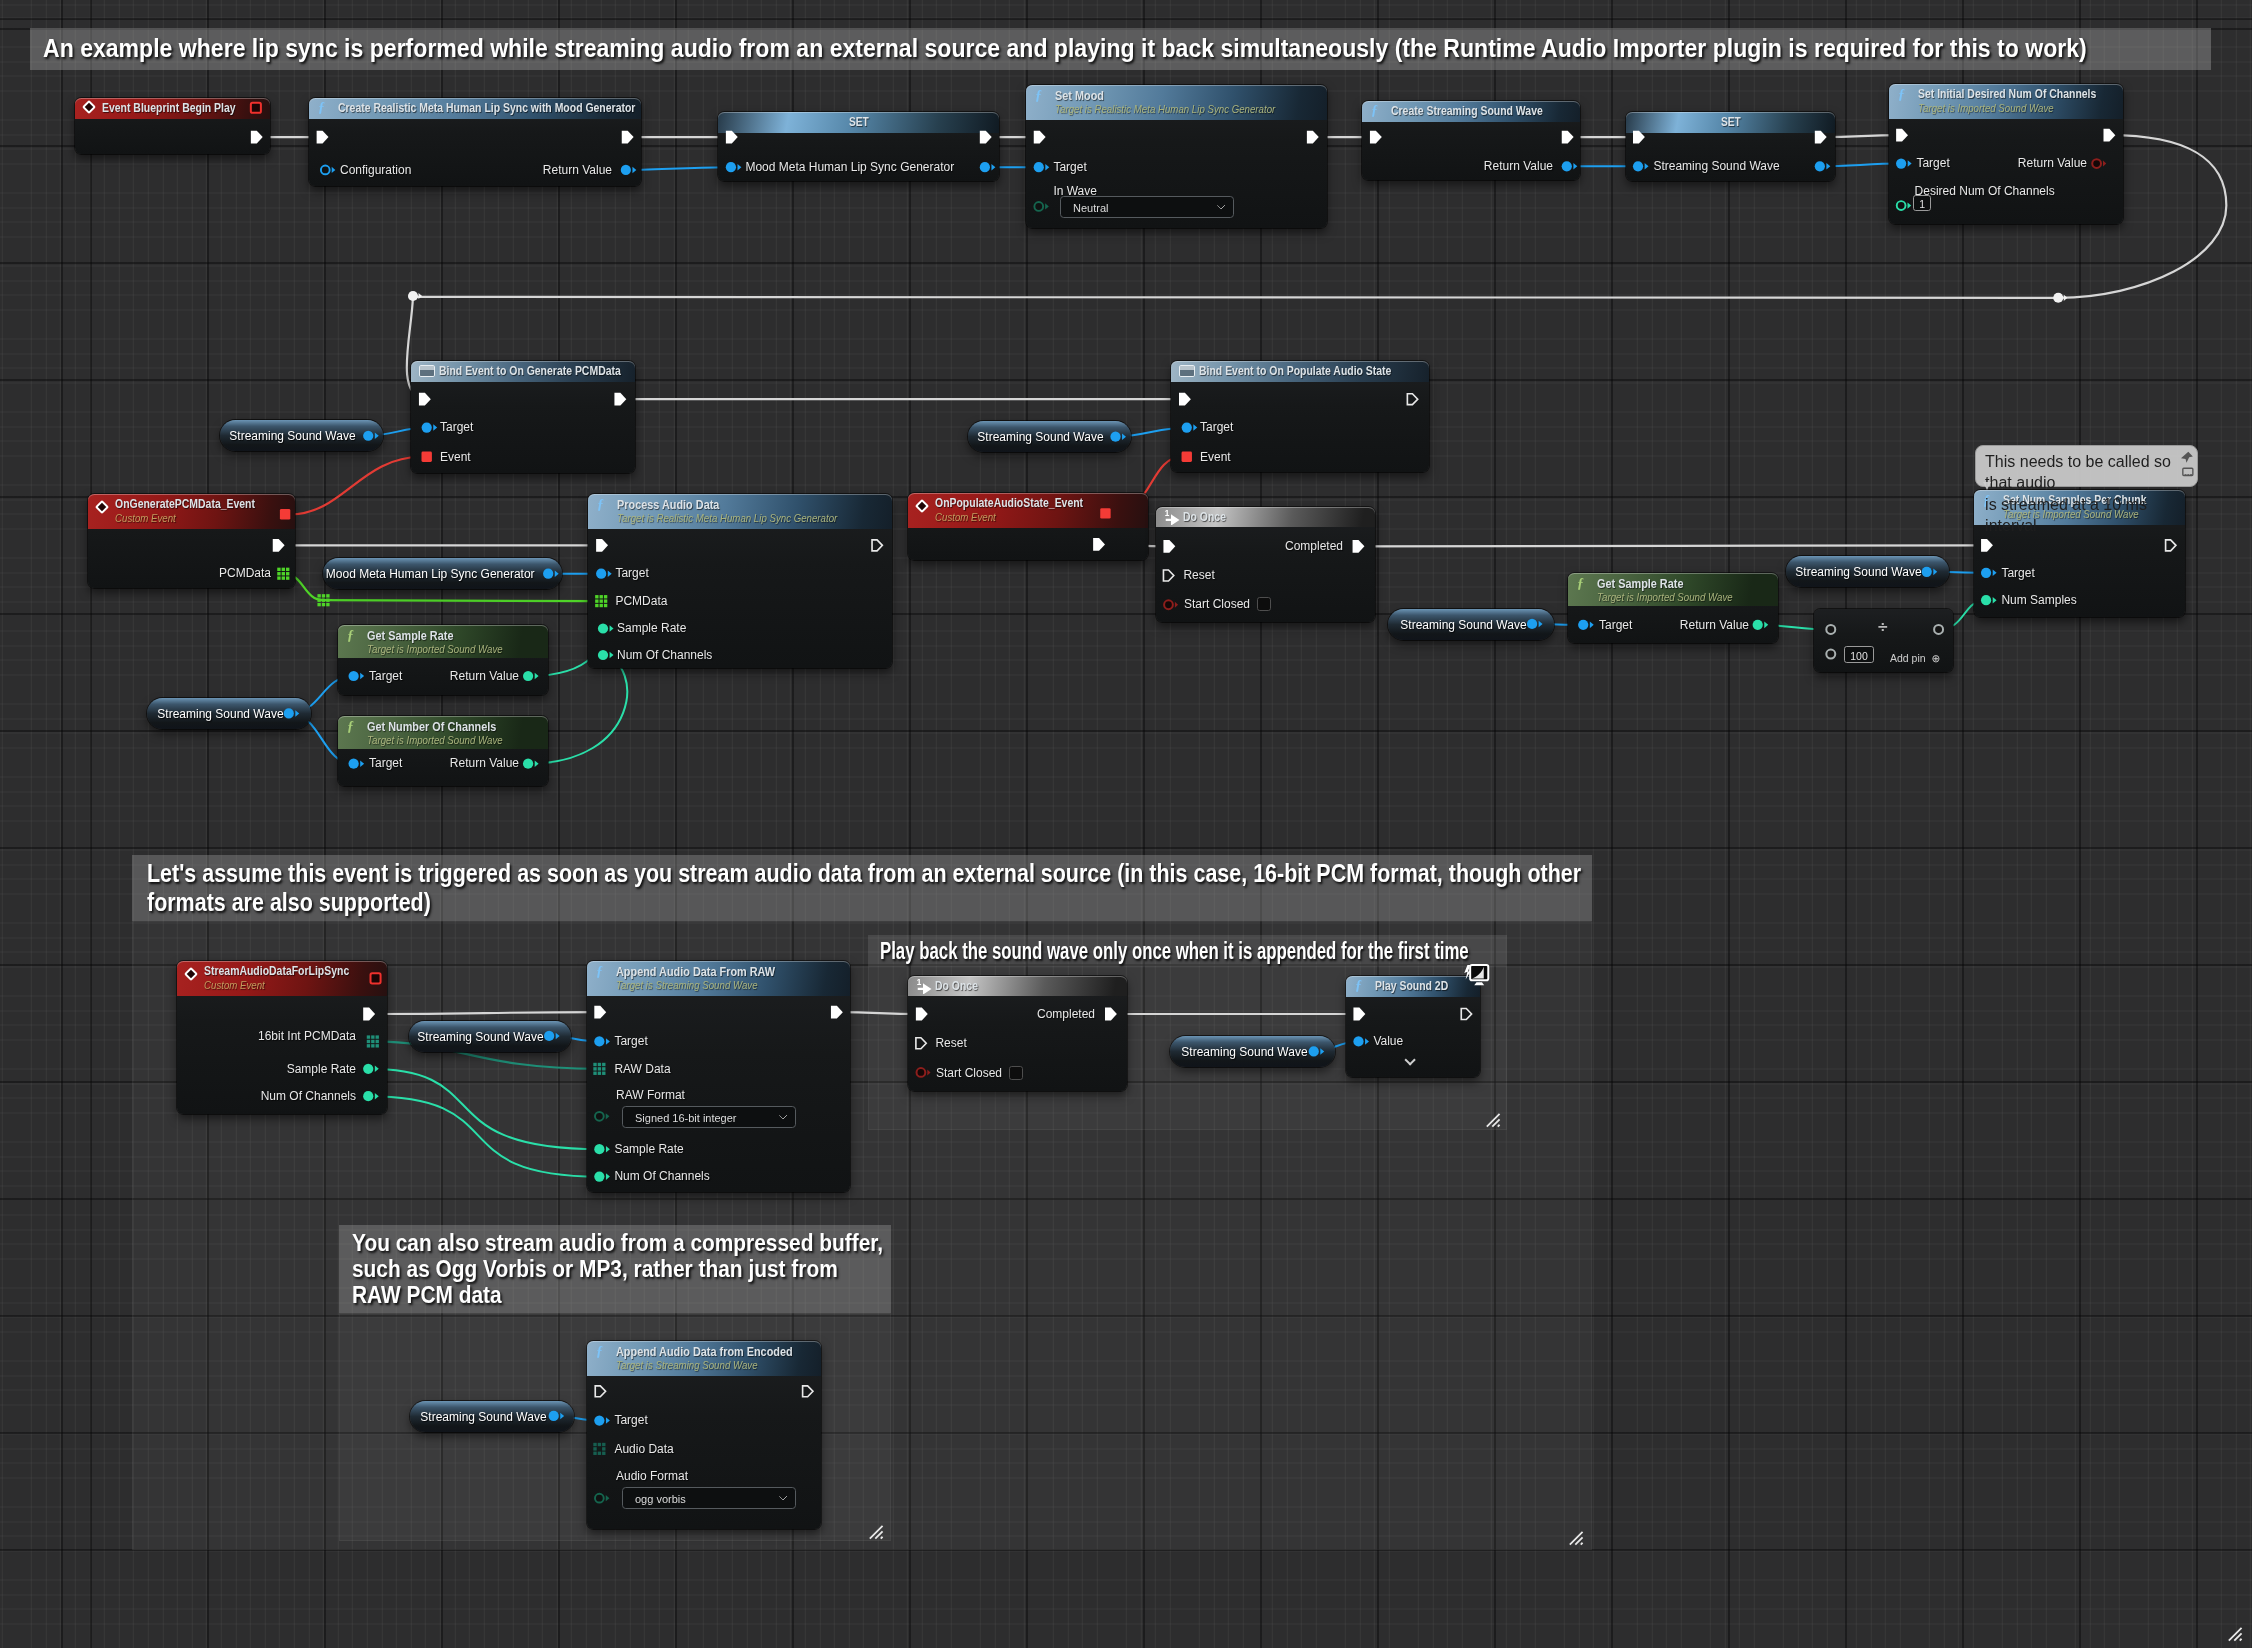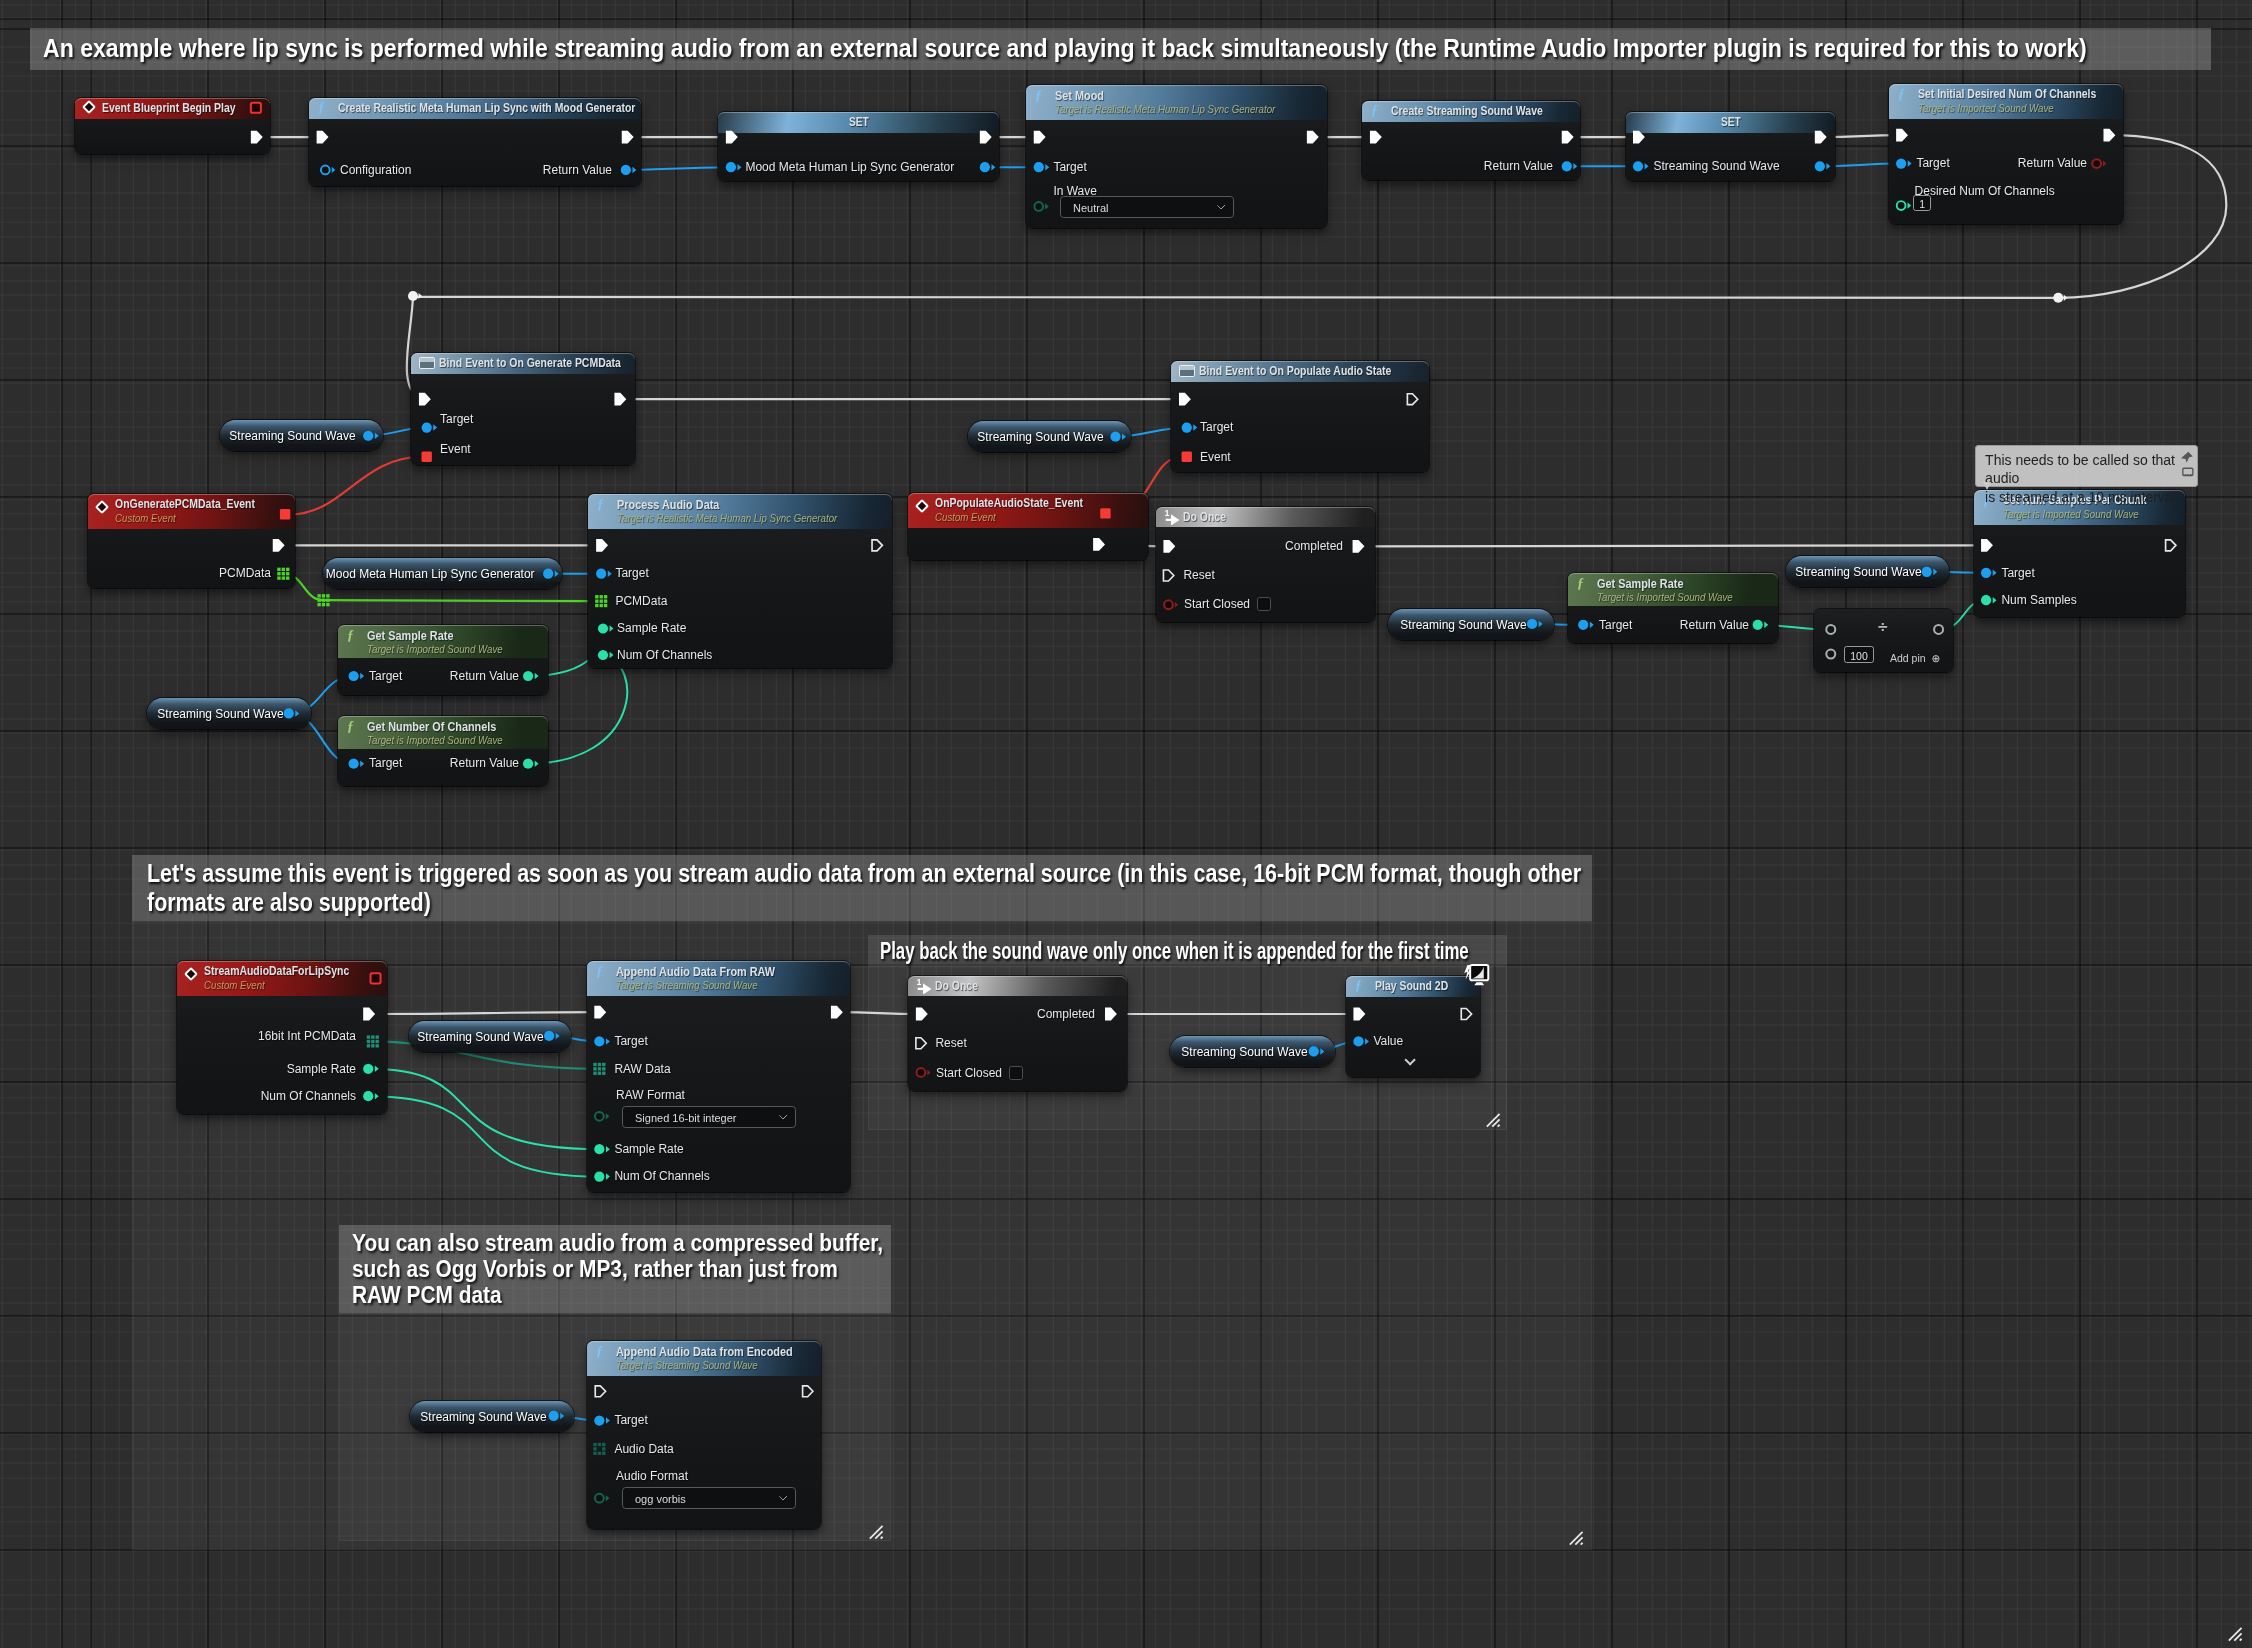--- a/index.html
+++ b/index.html
@@ -36,22 +36,22 @@
  text-shadow:0.9px 0.9px 0.9px rgba(0,0,0,.8)}
 .pill span{position:absolute;right:27.4px;top:50%;transform:translateY(-50%);white-space:nowrap}
 .dd{position:absolute;background:#0d0f10;border:0.9px solid #555a5e;border-radius:3.7px;color:#dcdcdc;
  font-size:11px;line-height:1}
 .dd i{position:absolute;right:8.2px;top:50%;width:6.4px;height:6.4px;border-right:1.8px solid #cfcfcf;
  border-bottom:1.8px solid #cfcfcf;transform:translateY(-70%) rotate(45deg);border-radius:0.9px}
 .chk{position:absolute;width:13.7px;height:13.7px;background:#0d0d0d;border:1.1px solid #4e4e4e;border-radius:2.7px}
 .vbox{position:absolute;background:#0d0f10;border:0.9px solid #9a9a9a;border-radius:2.7px;color:#e0e0e0;
  font-size:10.5px;text-align:center}
 .small{position:absolute;font-size:10.5px;color:#cfcfcf;white-space:nowrap}
-.bubble{position:absolute;z-index:4;background:rgba(205,205,205,0.92);border-radius:3px;color:#1f1f1f;
- font-size:14px;line-height:1.35;border:0.9px solid #9a9a9a}
+.bubble{position:absolute;z-index:4;background:rgba(205,205,205,0.92);border-radius:8px;color:#1f1f1f;
+ font-size:16px;line-height:1.35;border:0.9px solid #9a9a9a}
 .bubble:after{content:"";position:absolute;left:7.3px;bottom:-8.2px;border:4.6px solid transparent;
  border-top:8.2px solid rgba(205,205,205,0.92)}
 .rsz{position:absolute;z-index:4;width:16.4px;height:16.4px}
 .diam{position:absolute;width:10px;height:10px;border:2px solid #fff;transform:rotate(45deg);
  background:#200606;border-radius:1.8px}
 .winico{position:absolute;width:15.5px;height:12.8px;border:1.8px solid #e8eef2;border-radius:1.8px;
  background:linear-gradient(180deg,#b8c4cc 0 45%,#5d707e 45% 100%)}
 </style>
 </head><body>
 <div id="canvas"></div>
@@ -142,21 +142,21 @@
 <div class="node" style="left:1889px;top:84px;width:234px;height:140px">
     <div class="hdr h-blue" style="height:35px"></div>
     <div class="fico" style="left:9.1px;top:2.7px;color:#7dc3f7">ƒ</div>
     <div class="t1" style="left:29px;top:2.7px;font-size:12.3px">Set Initial Desired Num Of Channels</div>
     <div class="t2" style="left:29px;top:18.3px">Target is Imported Sound Wave</div>
     <div class="lab" style="left:27.4px;top:72px">Target</div>
     <div class="labr" style="left:0px;top:72px;width:198px">Return Value</div>
     <div class="lab" style="left:25.6px;top:100px">Desired Num Of Channels</div>
     <div class="vbox" style="left:24px;top:111px;width:18.3px;height:16.4px;padding-top:1.8px">1</div>
   </div>
-<div class="node" style="left:411px;top:353px;width:224px;height:112px">
+<div class="node" style="left:411px;top:361px;width:224px;height:112px">
     <div class="hdr h-bind" style="height:21px"></div>
     <div class="winico" style="left:8.2px;top:3.7px"></div>
     <div class="t1" style="left:28px;top:2.7px;font-size:12.3px">Bind Event to On Generate PCMData</div>
     <div class="lab" style="left:29px;top:59px">Target</div>
     <div class="lab" style="left:29px;top:89px">Event</div>
   </div>
 <div class="pill" style="left:220px;top:420px;width:163px;height:31px">
     <span>Streaming Sound Wave</span>
   </div>
 <div class="pill" style="left:968px;top:421px;width:163px;height:31px">

